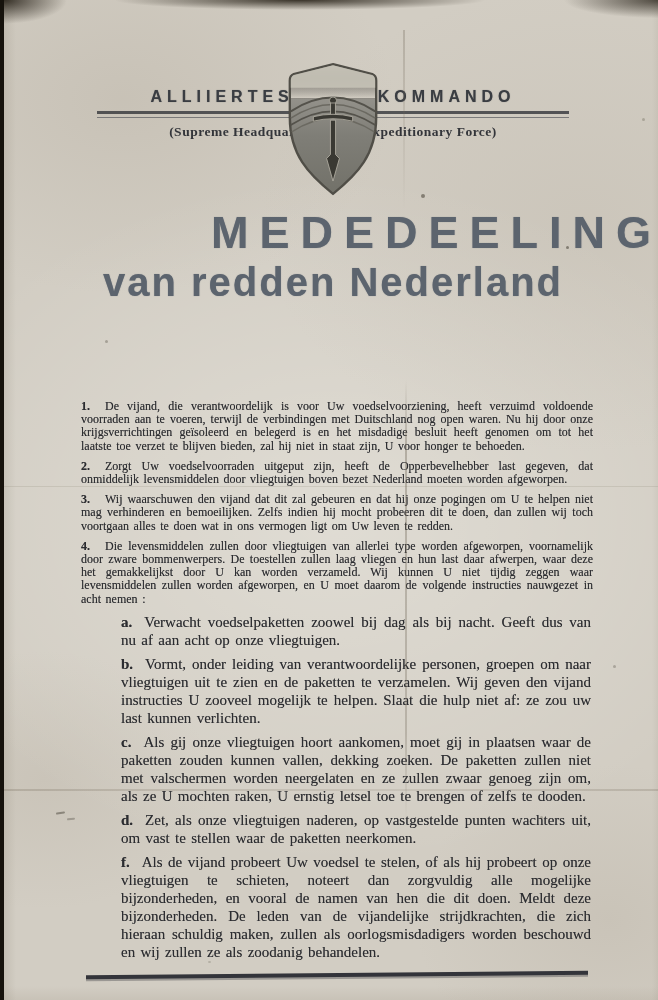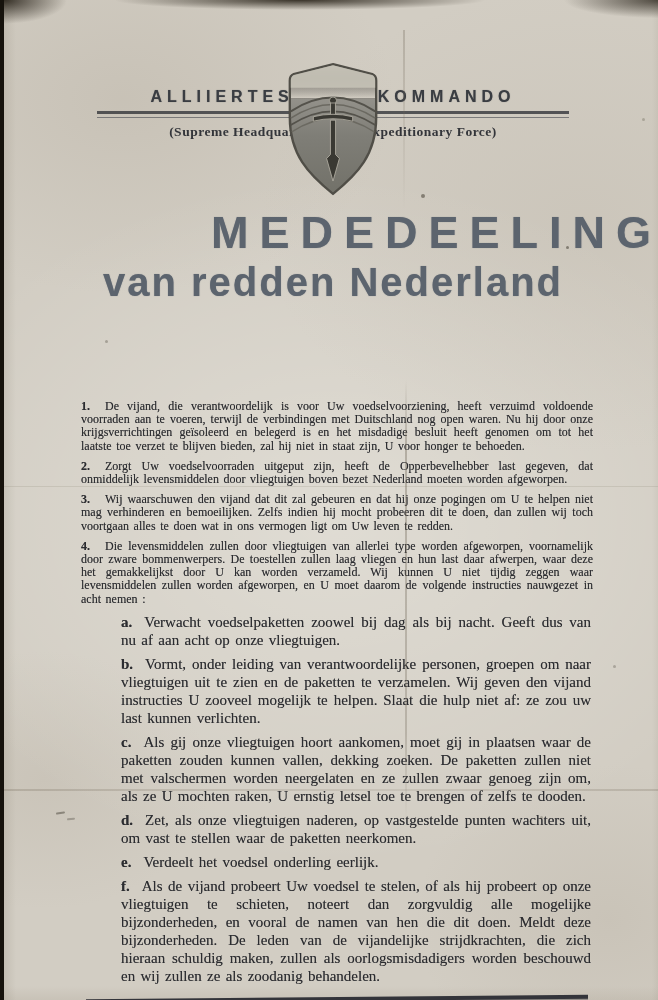--- a/index.html
+++ b/index.html
@@ -128,21 +128,20 @@
     <p class="para"><span class="num">1.</span><span>De vijand, die verantwoordelijk is voor Uw voedselvoorziening, heeft verzuimd voldoende voorraden aan te voeren, terwijl de verbindingen met Duitschland nog open waren. Nu hij door onze krijgsverrichtingen geïsoleerd en belegerd is en het misdadige besluit heeft genomen om tot het laatste toe verzet te blijven bieden, zal hij niet in staat zijn, U voor honger te behoeden.</span></p>
     <p class="para"><span class="num">2.</span><span>Zorgt Uw voedselvoorraden uitgeput zijn, heeft de Opperbevelhebber last gegeven, dat onmiddelijk levensmiddelen door vliegtuigen boven bezet Nederland moeten worden afgeworpen.</span></p>
     <p class="para"><span class="num">3.</span><span>Wij waarschuwen den vijand dat dit zal gebeuren en dat hij onze pogingen om U te helpen niet mag verhinderen en bemoeilijken. Zelfs indien hij mocht probeeren dit te doen, dan zullen wij toch voortgaan alles te doen wat in ons vermogen ligt om Uw leven te redden.</span></p>
     <p class="para"><span class="num">4.</span><span>Die levensmiddelen zullen door vliegtuigen van allerlei type worden afgeworpen, voornamelijk door zware bommenwerpers. De toestellen zullen laag vliegen en hun last daar afwerpen, waar deze het gemakkelijkst door U kan worden verzameld. Wij kunnen U niet tijdig zeggen waar levensmiddelen zullen worden afgeworpen, en U moet daarom de volgende instructies nauwgezet in acht nemen :</span></p>
 
     <section class="instructions">
       <p class="inst"><span class="letter">a.</span><span>Verwacht voedselpaketten zoowel bij dag als bij nacht. Geeft dus van nu af aan acht op onze vliegtuigen.</span></p>
       <p class="inst"><span class="letter">b.</span><span>Vormt, onder leiding van verantwoordelijke personen, groepen om naar vliegtuigen uit te zien en de paketten te verzamelen. Wij geven den vijand instructies U zooveel mogelijk te helpen. Slaat die hulp niet af: ze zou uw last kunnen verlichten.</span></p>
       <p class="inst"><span class="letter">c.</span><span>Als gij onze vliegtuigen hoort aankomen, moet gij in plaatsen waar de paketten zouden kunnen vallen, dekking zoeken. De paketten zullen niet met valschermen worden neergelaten en ze zullen zwaar genoeg zijn om, als ze U mochten raken, U ernstig letsel toe te brengen of zelfs te dooden.</span></p>
       <p class="inst"><span class="letter">d.</span><span>Zet, als onze vliegtuigen naderen, op vastgestelde punten wachters uit, om vast te stellen waar de paketten neerkomen.</span></p>
-      <p class="inst"><span class="letter">e.</span><span>Verdeelt het voedsel onderling eerlijk.</span></p>
       <p class="inst"><span class="letter">f.</span><span>Als de vijand probeert Uw voedsel te stelen, of als hij probeert op onze vliegtuigen te schieten, noteert dan zorgvuldig alle mogelijke bijzonderheden, en vooral de namen van hen die dit doen. Meldt deze bijzonderheden. De leden van de vijandelijke strijdkrachten, die zich hieraan schuldig maken, zullen als oorlogsmisdadigers worden beschouwd en wij zullen ze als zoodanig behandelen.</span></p>
     </section>
 
 
     <div class="end-rule"></div>
   </main>
 
   <div>
     <div class="crease crease-v"></div>
     <div class="crease crease-v2"></div>

